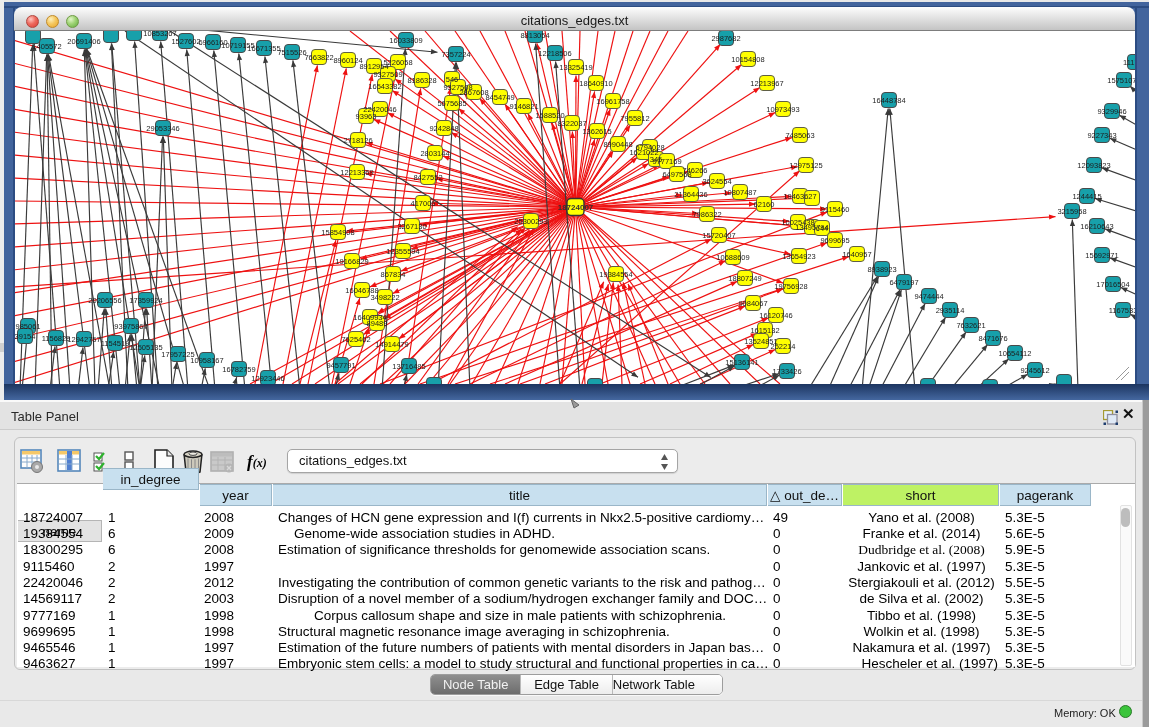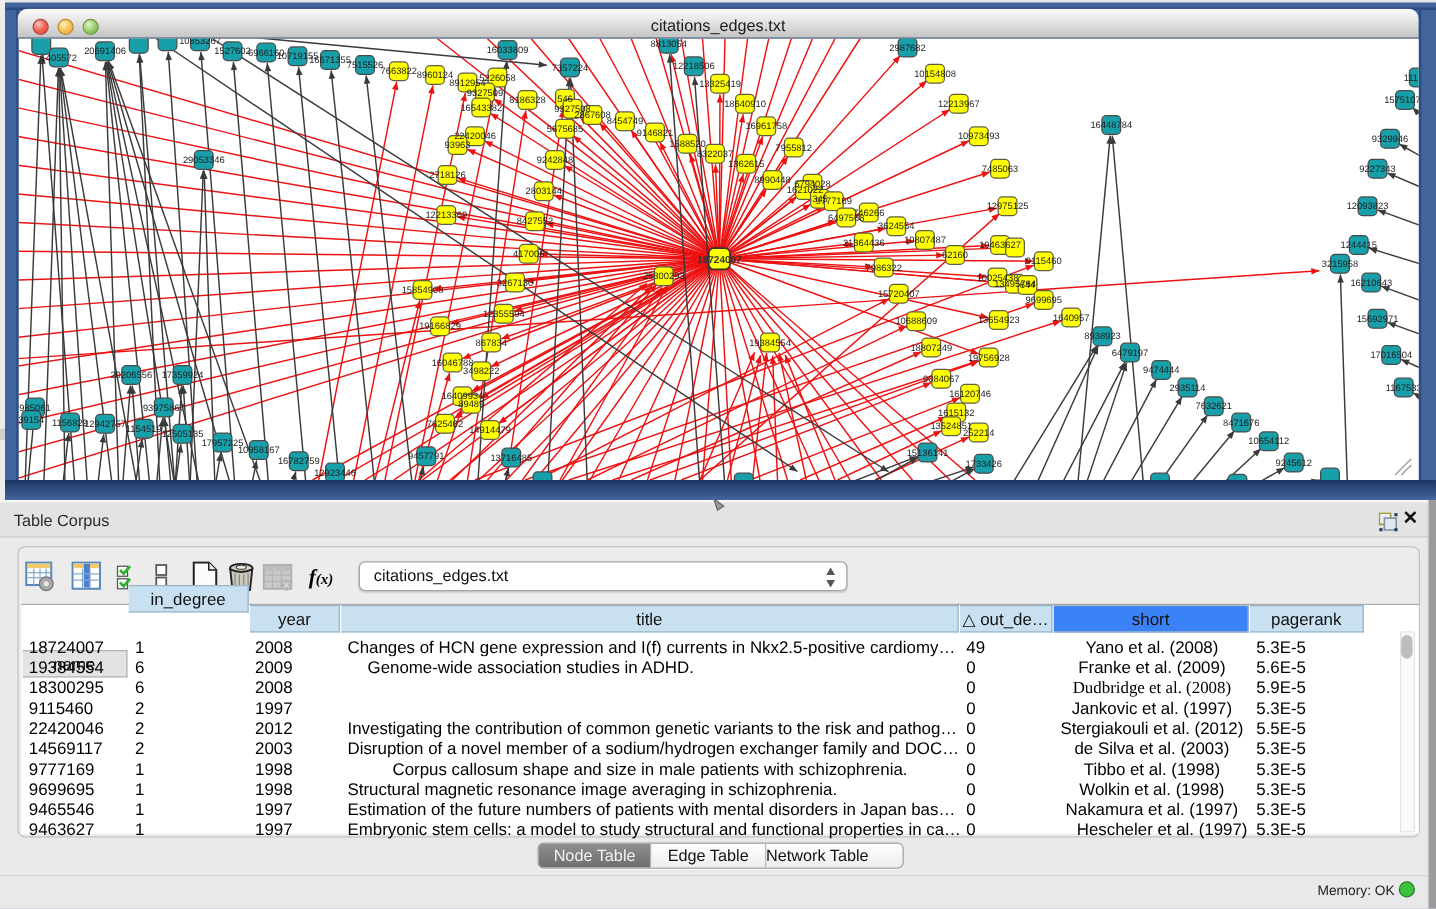--- a/index.html
+++ b/index.html
@@ -685,21 +685,21 @@
     <text x="356" y="341.6" font-size="7.5" fill="#1d1d1d" text-anchor="middle" font-family="Liberation Sans, sans-serif">7625402</text>
     <text x="392" y="346.6" font-size="7.5" fill="#1d1d1d" text-anchor="middle" font-family="Liberation Sans, sans-serif">14914479</text>
     <text x="531" y="223.6" font-size="7.5" fill="#1d1d1d" text-anchor="middle" font-family="Liberation Sans, sans-serif">25300293</text>
     <text x="616" y="276.6" font-size="7.5" fill="#1d1d1d" text-anchor="middle" font-family="Liberation Sans, sans-serif">19384554</text>
     <text x="575.5" y="210.0" font-size="8" fill="#333" text-anchor="middle" font-family="Liberation Sans, sans-serif" font-weight="bold">18724007</text>
   </svg>
 
 <div class="abs" style="left:0;top:400px;width:1149px;height:327px;background:#e9e9e9"></div>
 <div class="abs" style="left:0;top:400px;width:1149px;height:2px;background:#fafafa"></div>
 <div class="abs" style="left:0;top:402px;width:1149px;height:28px;background:#e3e3e3;border-bottom:1px solid #cccccc"></div>
-<div class="abs" style="left:11px;top:409px;font-size:13px;color:#2b2b2b">Table Corpus</div>
+<div class="abs" style="left:11px;top:409px;font-size:13px;color:#2b2b2b">Table Panel</div>
 <svg class="abs" style="left:567px;top:398px" width="14" height="12">
     <path d="M7 10 L4 1 L12 7 Z" fill="#999" stroke="#666" stroke-width="1"></path>
   </svg>
 
 <svg class="abs" style="left:1103px;top:410px" width="16" height="16">
 <rect x="0.5" y="0.5" width="9" height="9" fill="#e8f0fa" stroke="#a59a33" stroke-width="1.3"></rect>
 <rect x="4.5" y="4.5" width="9.5" height="9.5" fill="#dfe9f6" stroke="#8f8f9e" stroke-width="1.3"></rect>
 <rect x="12.5" y="0.5" width="2.5" height="2.5" fill="#1d3d6e"></rect>
     <rect x="0.5" y="12.5" width="2.5" height="2.5" fill="#1d3d6e"></rect>
     <rect x="12.5" y="12.5" width="2.5" height="2.5" fill="#1d3d6e"></rect>
@@ -755,44 +755,45 @@
   <svg class="abs" style="right:8px;top:4px" width="9" height="16">
   <path d="M4.5 0 L8 6 L1 6 Z" fill="#555"></path>
       <path d="M4.5 16 L8 10 L1 10 Z" fill="#555"></path>
     </svg>
 </div>
 <div style="position:absolute;left:18px;top:484px;width:84px;height:22px;background:#e3e3e3;border-right:1px solid #b5b5b5;border-top:1px solid #b5b5b5;border-bottom:1px solid #b5b5b5;font-size:13.5px;color:#111;text-align:center;line-height:22px;margin-top:36px;">name</div>
 <div style="position:absolute;left:103px;top:468px;width:96px;height:22px;background:#c8e0ef;border-right:1px solid #9ab6c8;border-top:1px solid #9ab6c8;border-bottom:1px solid #9ab6c8;font-size:13.5px;color:#111;text-align:center;line-height:22px;">in_degree</div>
 <div style="position:absolute;left:200px;top:484px;width:72px;height:22px;background:#c8e0ef;border-right:1px solid #9ab6c8;border-top:1px solid #9ab6c8;border-bottom:1px solid #9ab6c8;font-size:13.5px;color:#111;text-align:center;line-height:22px;">year</div>
 <div style="position:absolute;left:273px;top:484px;width:494px;height:22px;background:#c8e0ef;border-right:1px solid #9ab6c8;border-top:1px solid #9ab6c8;border-bottom:1px solid #9ab6c8;font-size:13.5px;color:#111;text-align:center;line-height:22px;">title</div>
 <div style="position:absolute;left:768px;top:484px;width:74px;height:22px;background:#c8e0ef;border-right:1px solid #9ab6c8;border-top:1px solid #9ab6c8;border-bottom:1px solid #9ab6c8;font-size:13.5px;color:#111;text-align:center;line-height:22px;">△ out_de…</div>
-<div style="position:absolute;left:843px;top:484px;width:156px;height:22px;background:#3b82f6;border-right:1px solid #9ab6c8;border-top:1px solid #9ab6c8;border-bottom:1px solid #9ab6c8;font-size:13.5px;color:#111;text-align:center;line-height:22px;">short</div>
+<div style="position:absolute;left:843px;top:484px;width:156px;height:22px;background:#bef264;border-right:1px solid #9ab6c8;border-top:1px solid #9ab6c8;border-bottom:1px solid #9ab6c8;font-size:13.5px;color:#111;text-align:center;line-height:22px;">short</div>
 <div style="position:absolute;left:1000px;top:484px;width:91px;height:22px;background:#c8e0ef;border-right:1px solid #9ab6c8;border-top:1px solid #9ab6c8;border-bottom:1px solid #9ab6c8;font-size:13.5px;color:#111;text-align:center;line-height:22px;">pagerank</div>
 <div style="position:absolute;left:0;top:510px;width:1135px;height:16px;font-size:13.5px;color:#000;white-space:nowrap;">
     <span style="position:absolute;left:23px;">18724007</span>
     <span style="position:absolute;left:108px;">1</span>
     <span style="position:absolute;left:204px;">2008</span>
     <span style="position:absolute;left:278px;width:492px;overflow:hidden;text-overflow:ellipsis;">Changes of HCN gene expression and I(f) currents in Nkx2.5-positive cardiomyocytes of the heart.</span>
     <span style="position:absolute;left:773px;">49</span>
     <span style="position:absolute;left:845px;width:153px;text-align:center;">Yano et al. (2008)</span>
     <span style="position:absolute;left:1005px;">5.3E-5</span>
   </div>
 <div style="position:absolute;left:0;top:526px;width:1135px;height:16px;font-size:13.5px;color:#000;white-space:nowrap;">
     <span style="position:absolute;left:23px;">19384554</span>
     <span style="position:absolute;left:108px;">6</span>
     <span style="position:absolute;left:204px;">2009</span>
     <span style="position:absolute;left:294px;width:492px;overflow:hidden;text-overflow:ellipsis;">Genome-wide association studies in ADHD.</span>
     <span style="position:absolute;left:773px;">0</span>
-    <span style="position:absolute;left:845px;width:153px;text-align:center;">Franke et al. (2009)</span>
+    <span style="position:absolute;left:845px;width:153px;text-align:center;">Franke et al. (2014)</span>
     <span style="position:absolute;left:1005px;">5.6E-5</span>
   </div>
 <div style="position:absolute;left:0;top:542px;width:1135px;height:16px;font-size:13.5px;color:#000;white-space:nowrap;">
     <span style="position:absolute;left:23px;">18300295</span>
     <span style="position:absolute;left:108px;">6</span>
     <span style="position:absolute;left:204px;">2008</span>
+    <span style="position:absolute;left:278px;width:492px;overflow:hidden;text-overflow:ellipsis;">Estimation of significance thresholds for genomewide association scans.</span>
     <span style="position:absolute;left:773px;">0</span>
     <span style="position:absolute;left:845px;width:153px;text-align:center;font-family:Liberation Serif, serif;">Dudbridge et al. (2008)</span>
     <span style="position:absolute;left:1005px;">5.9E-5</span>
   </div>
 <div style="position:absolute;left:0;top:559px;width:1135px;height:16px;font-size:13.5px;color:#000;white-space:nowrap;">
     <span style="position:absolute;left:23px;">9115460</span>
     <span style="position:absolute;left:108px;">2</span>
     <span style="position:absolute;left:204px;">1997</span>
     <span style="position:absolute;left:773px;">0</span>
     <span style="position:absolute;left:845px;width:153px;text-align:center;">Jankovic et al. (1997)</span>
@@ -806,21 +807,21 @@
     <span style="position:absolute;left:773px;">0</span>
     <span style="position:absolute;left:845px;width:153px;text-align:center;">Stergiakouli et al. (2012)</span>
     <span style="position:absolute;left:1005px;">5.5E-5</span>
   </div>
 <div style="position:absolute;left:0;top:591px;width:1135px;height:16px;font-size:13.5px;color:#000;white-space:nowrap;">
     <span style="position:absolute;left:23px;">14569117</span>
     <span style="position:absolute;left:108px;">2</span>
     <span style="position:absolute;left:204px;">2003</span>
     <span style="position:absolute;left:278px;width:492px;overflow:hidden;text-overflow:ellipsis;">Disruption of a novel member of a sodium/hydrogen exchanger family and DOCK3 genes.</span>
     <span style="position:absolute;left:773px;">0</span>
-    <span style="position:absolute;left:845px;width:153px;text-align:center;">de Silva et al. (2003)</span>
+    <span style="position:absolute;left:845px;width:153px;text-align:center;">de Silva et al. (2002)</span>
     <span style="position:absolute;left:1005px;">5.3E-5</span>
   </div>
 <div style="position:absolute;left:0;top:608px;width:1135px;height:16px;font-size:13.5px;color:#000;white-space:nowrap;">
     <span style="position:absolute;left:23px;">9777169</span>
     <span style="position:absolute;left:108px;">1</span>
     <span style="position:absolute;left:204px;">1998</span>
     <span style="position:absolute;left:294px;width:492px;overflow:hidden;text-overflow:ellipsis;margin-left:20px;">Corpus callosum shape and size in male patients with schizophrenia.</span>
     <span style="position:absolute;left:773px;">0</span>
     <span style="position:absolute;left:845px;width:153px;text-align:center;">Tibbo et al. (1998)</span>
     <span style="position:absolute;left:1005px;">5.3E-5</span>

